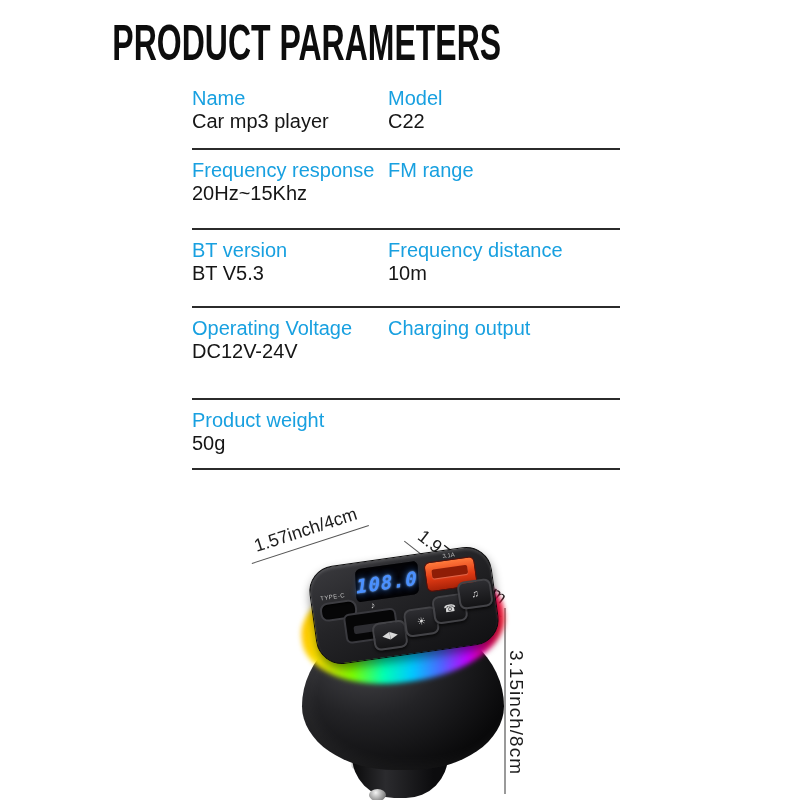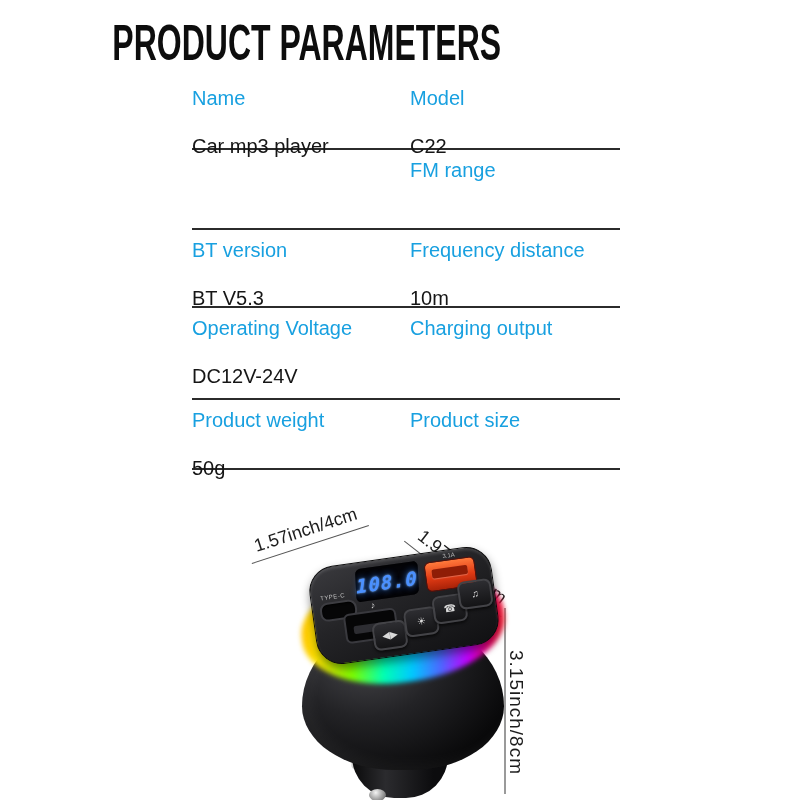--- a/index.html
+++ b/index.html
@@ -10,23 +10,23 @@
   .title-wrap{position:absolute;left:3px;top:14px;width:800px;display:flex;justify-content:flex-start;}
   .page-title{margin:0;font-size:50px;font-weight:700;color:#0d0d0d;letter-spacing:0px;
               transform:scaleX(0.64);transform-origin:center;white-space:nowrap;}
 
   
   .spec-table{position:absolute;left:192px;top:78px;width:428px;}
   .spec-row{position:relative;border-bottom:2px solid #2b2b2b;}
   .spec-row.r1{height:70px}.spec-row.r2{height:78px}.spec-row.r3{height:76px}
   .spec-row.r4{height:90px}.spec-row.r5{height:68px}
   .cell{position:absolute;top:0;width:210px;}
-  .cell.left{left:0}.cell.right{left:218px}
+  .cell.left{left:0}.cell.right{left:196px}
   .spec-label{font-size:20px;font-weight:400;color:#18a0e0;margin-top:9px;white-space:nowrap;}
-  .spec-value{font-size:20px;color:#161616;margin-top:25px;white-space:nowrap;}
+  .spec-value{font-size:20px;color:#161616;margin-top:0;white-space:nowrap;}
 
   
   .dim{position:absolute;font-size:18px;color:#1c1c1c;white-space:nowrap;
        border-bottom:1px solid #555;padding:0 8px 4px 8px;}
   .dim-width{left:252px;top:538px;transform:rotate(-18deg);transform-origin:left bottom;}
   .dim-depth{left:420px;top:521px;transform:rotate(38deg);transform-origin:left top;}
   .dim-vline{position:absolute;left:504px;top:608px;width:2px;height:186px;background:#9a9a9a;}
   .dim-height{position:absolute;left:505px;top:650px;writing-mode:vertical-rl;
               font-size:19px;color:#1c1c1c;letter-spacing:1px;white-space:nowrap;}
 
@@ -99,20 +99,24 @@
       <div class="cell left">
         <div class="spec-label">Name</div>
         <div class="spec-value">Car mp3 player</div>
       </div>
       <div class="cell right">
         <div class="spec-label">Model</div>
         <div class="spec-value">C22</div>
       </div>
     </div>
     <div class="spec-row r2">
+      <div class="cell left">
+        <div class="spec-label">Frequency response</div>
+        <div class="spec-value">20Hz~15Khz</div>
+      </div>
       <div class="cell right">
         <div class="spec-label">FM range</div>
       </div>
     </div>
     <div class="spec-row r3">
       <div class="cell left">
         <div class="spec-label">BT version</div>
         <div class="spec-value">BT V5.3</div>
       </div>
       <div class="cell right">
@@ -128,21 +132,20 @@
       <div class="cell right">
         <div class="spec-label">Charging output</div>
       </div>
     </div>
     <div class="spec-row r5">
       <div class="cell left">
         <div class="spec-label">Product weight</div>
         <div class="spec-value">50g</div>
       </div>
       <div class="cell right">
-        <div class="spec-label">Product size</div>
       </div>
     </div>
   </div>
 
   <div class="device">
 
     <div class="dim dim-width">1.57inch/4cm</div>
     <div class="dim dim-depth">1.97inch/5cm</div>
     <div class="dim-vline"></div>
     <div class="dim-height">3.15inch/8cm</div>

